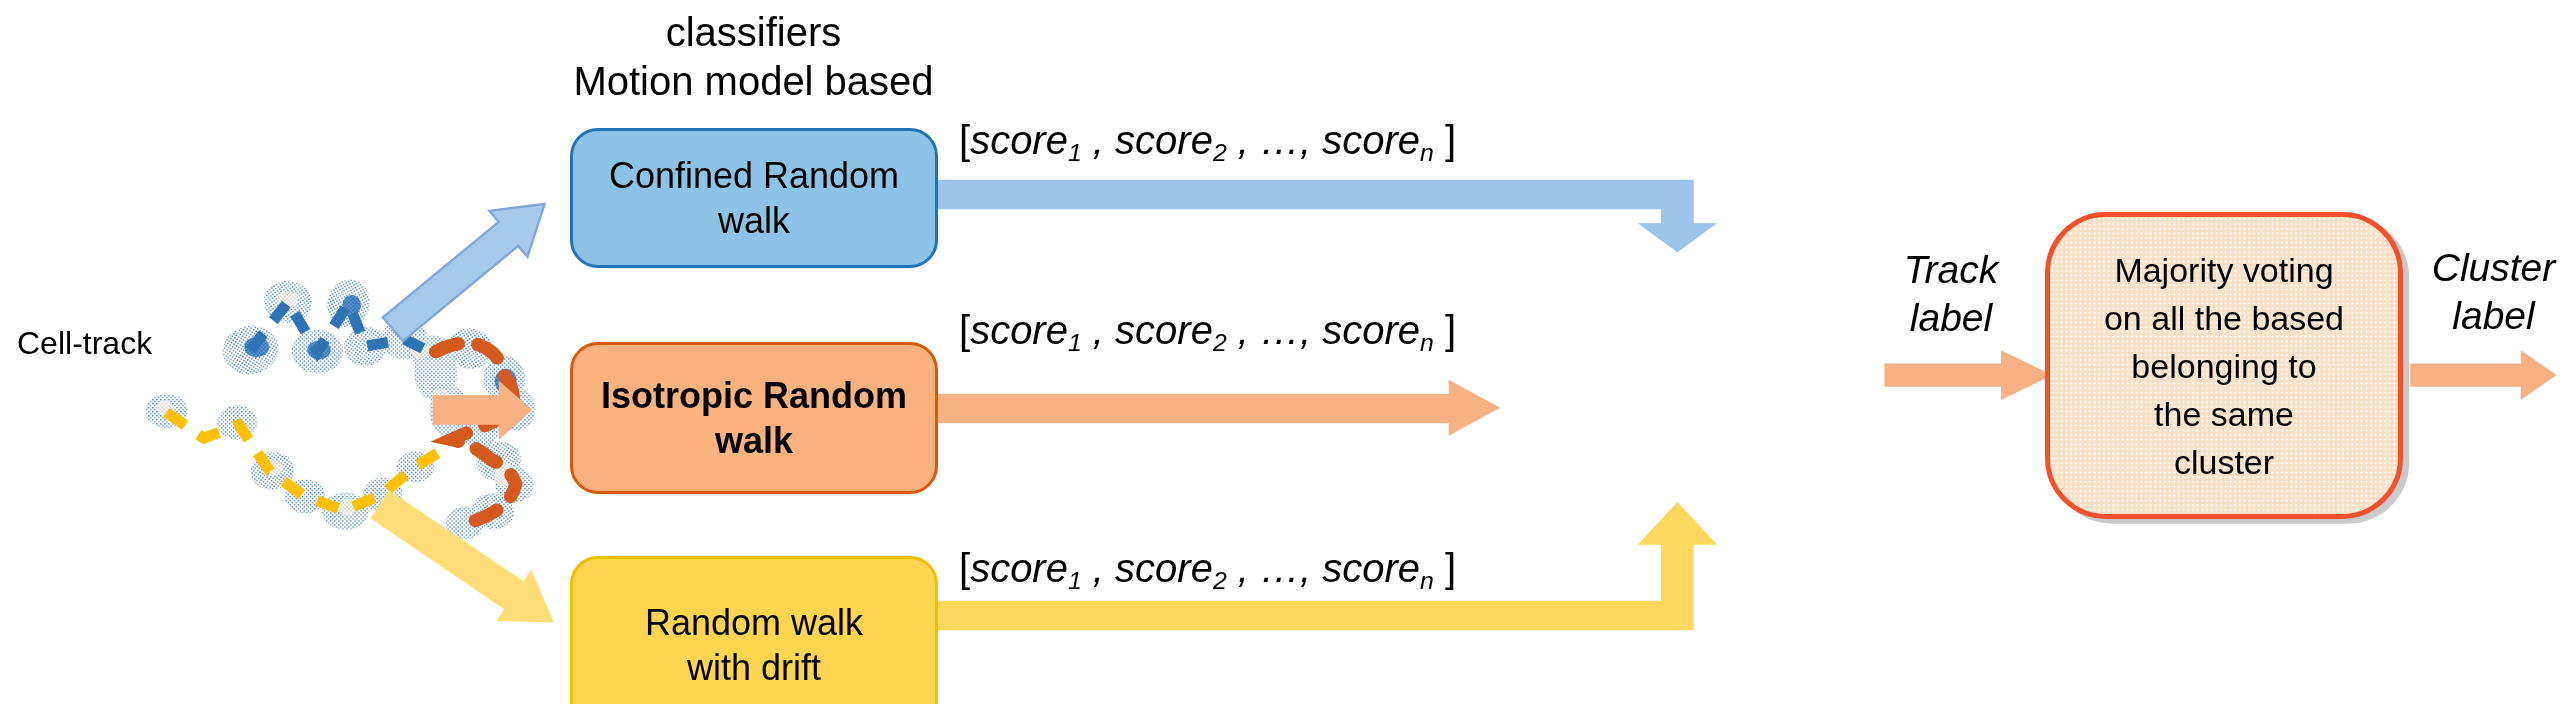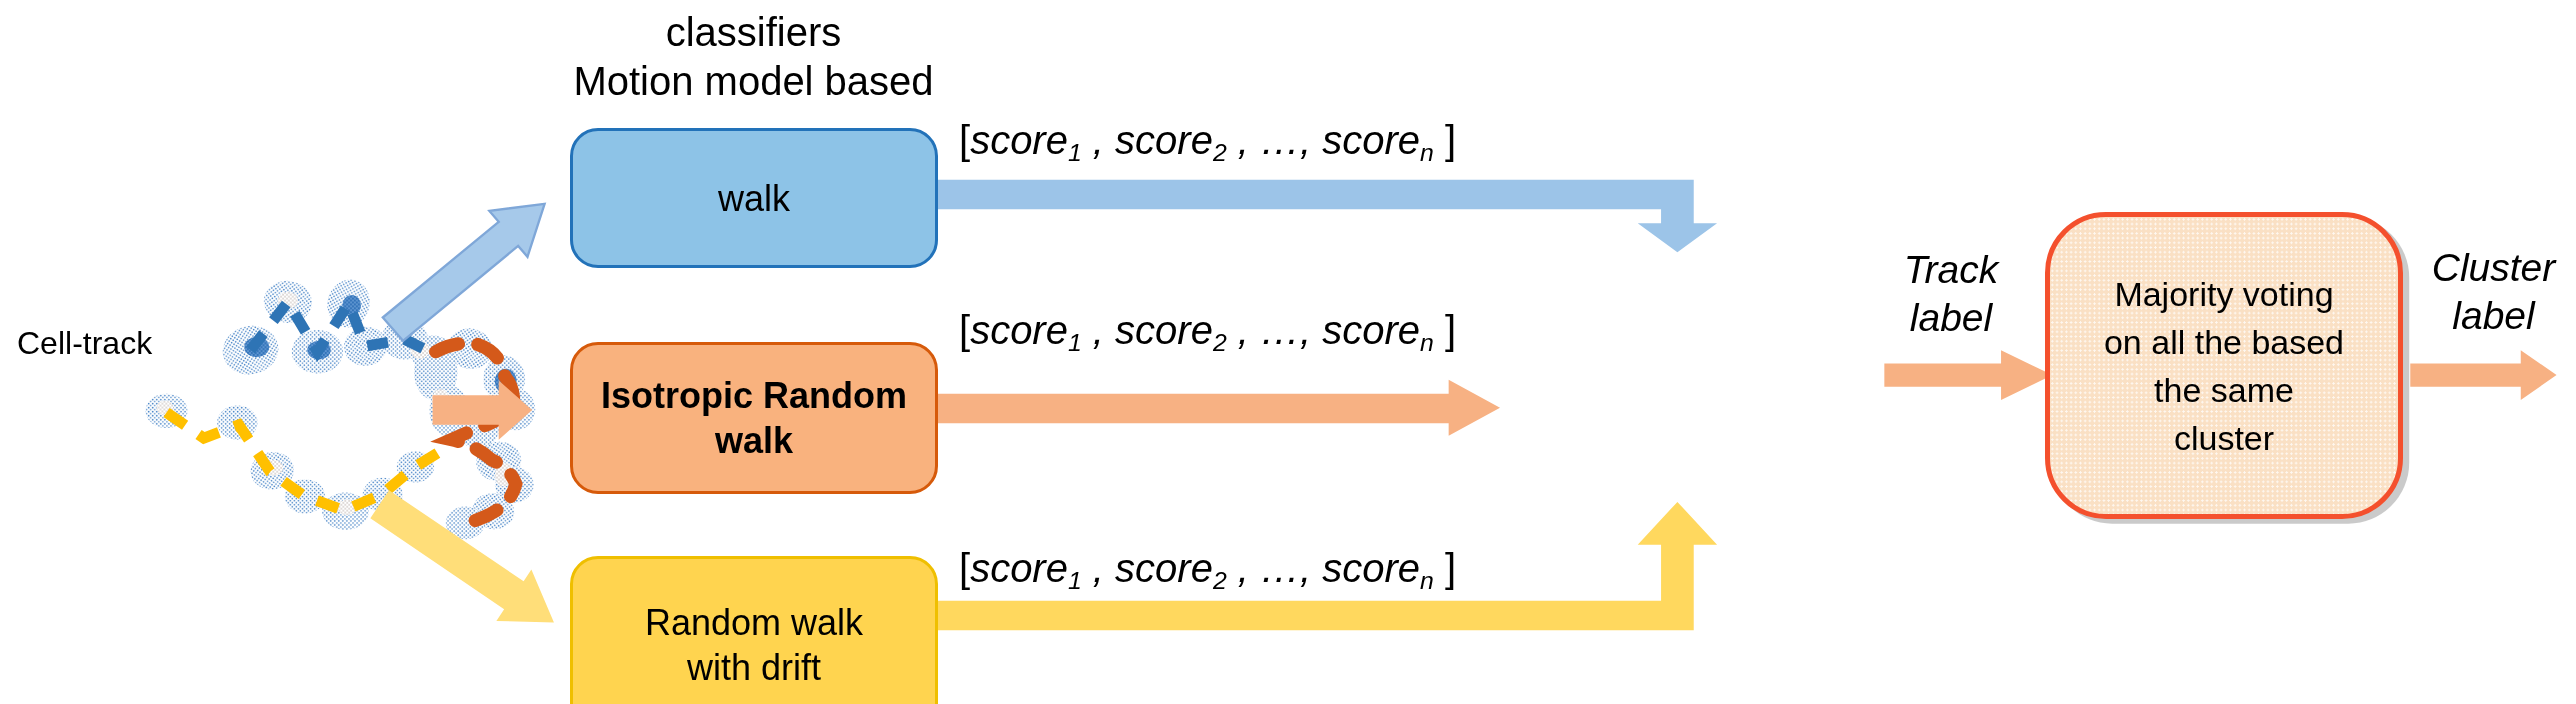--- a/index.html
+++ b/index.html
@@ -156,20 +156,21 @@
   </svg>
 
   <div class="abs heading">
     <div>classifiers</div>
     <div>Motion model based</div>
   </div>
 
   <div class="abs cell-track-label">Cell-track</div>
 
   <div class="abs node classifier box-blue">
+    <div>Confined Random</div>
     <div>walk</div>
   </div>
   <div class="abs node classifier box-orange">
     <div>Isotropic Random</div>
     <div>walk</div>
   </div>
   <div class="abs node classifier box-yellow">
     <div>Random walk</div>
     <div>with drift</div>
   </div>
@@ -186,20 +187,21 @@
 
 
   <div class="abs flow-label track-label">
     <div>Track</div>
     <div>label</div>
   </div>
 
   <div class="abs node box-peach">
     <div>Majority voting</div>
     <div>on all the based</div>
+    <div>belonging to</div>
     <div>the same</div>
     <div>cluster</div>
   </div>
 
   <div class="abs flow-label cluster-label">
     <div>Cluster</div>
     <div>label</div>
   </div>
 
 </div>

